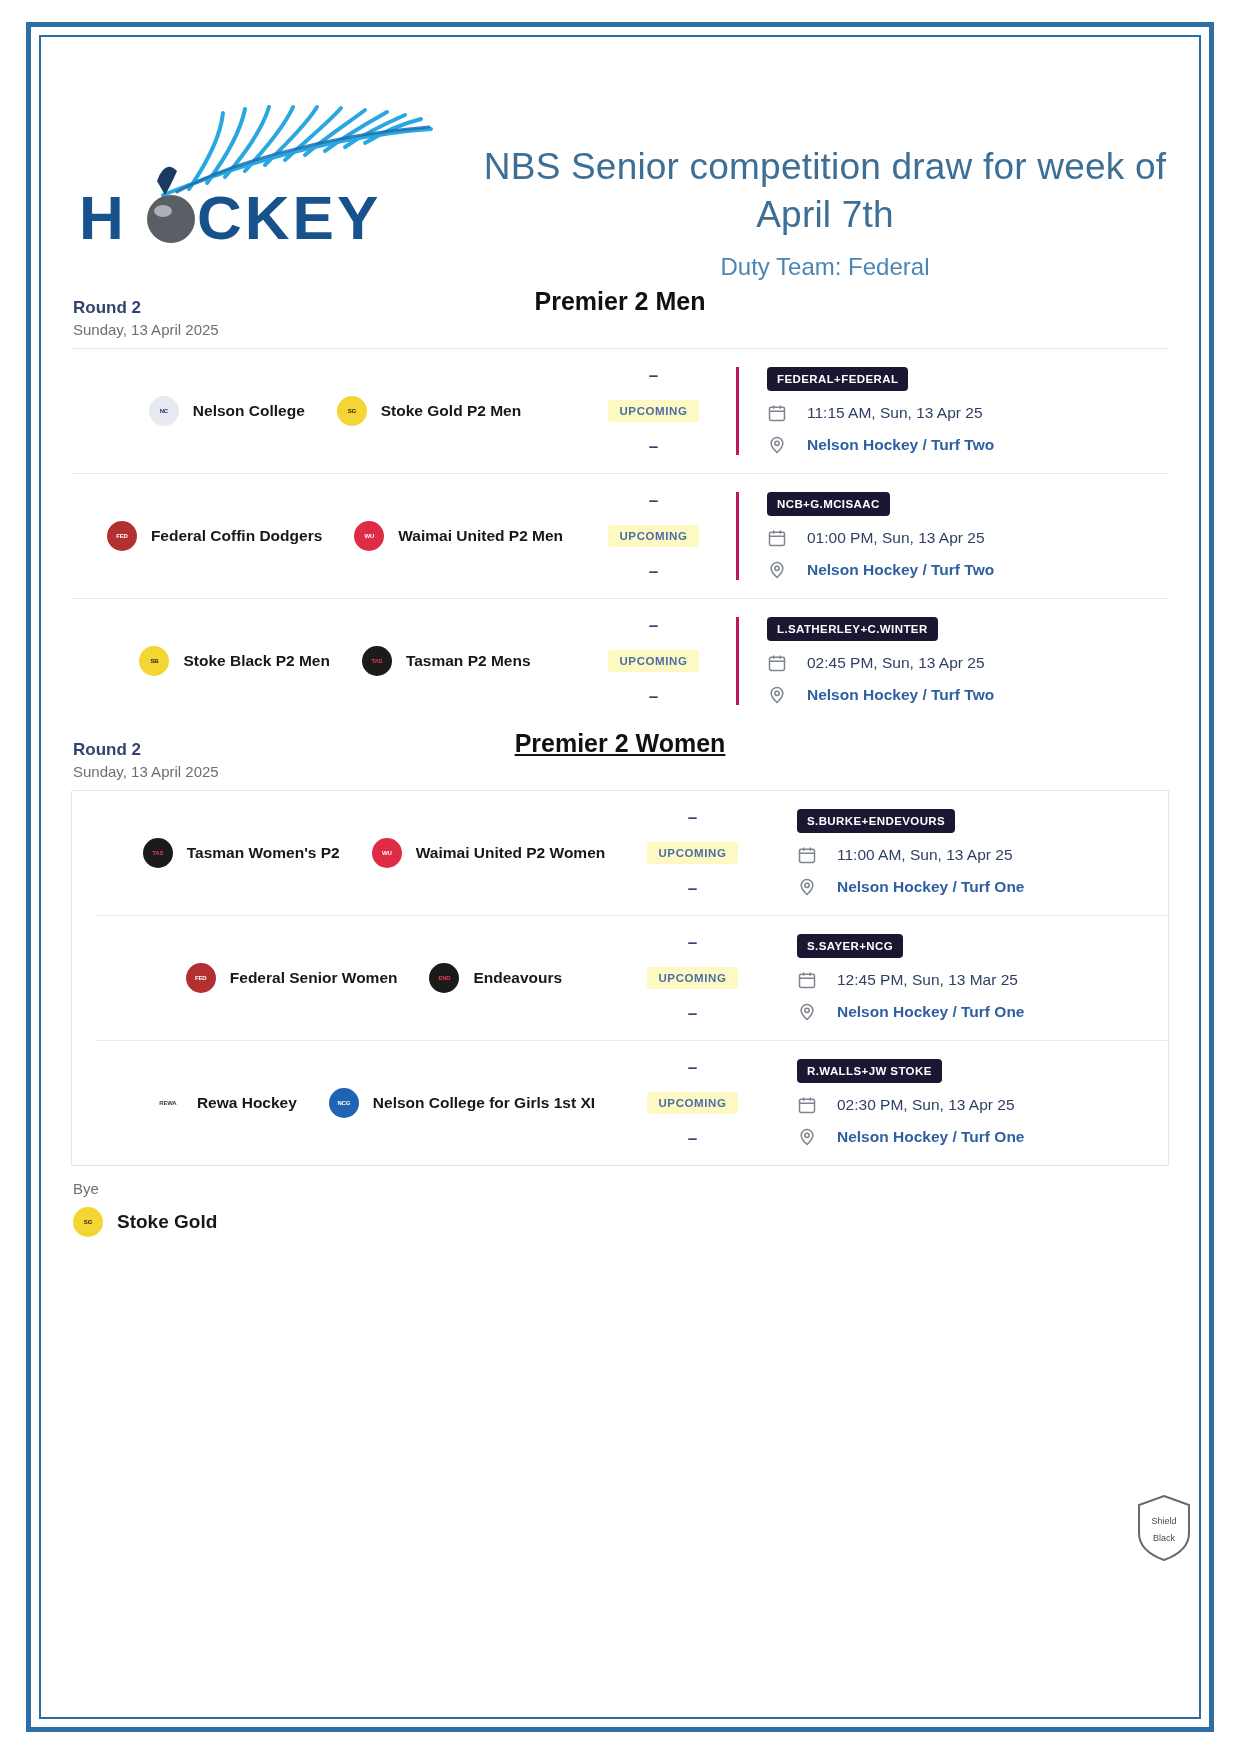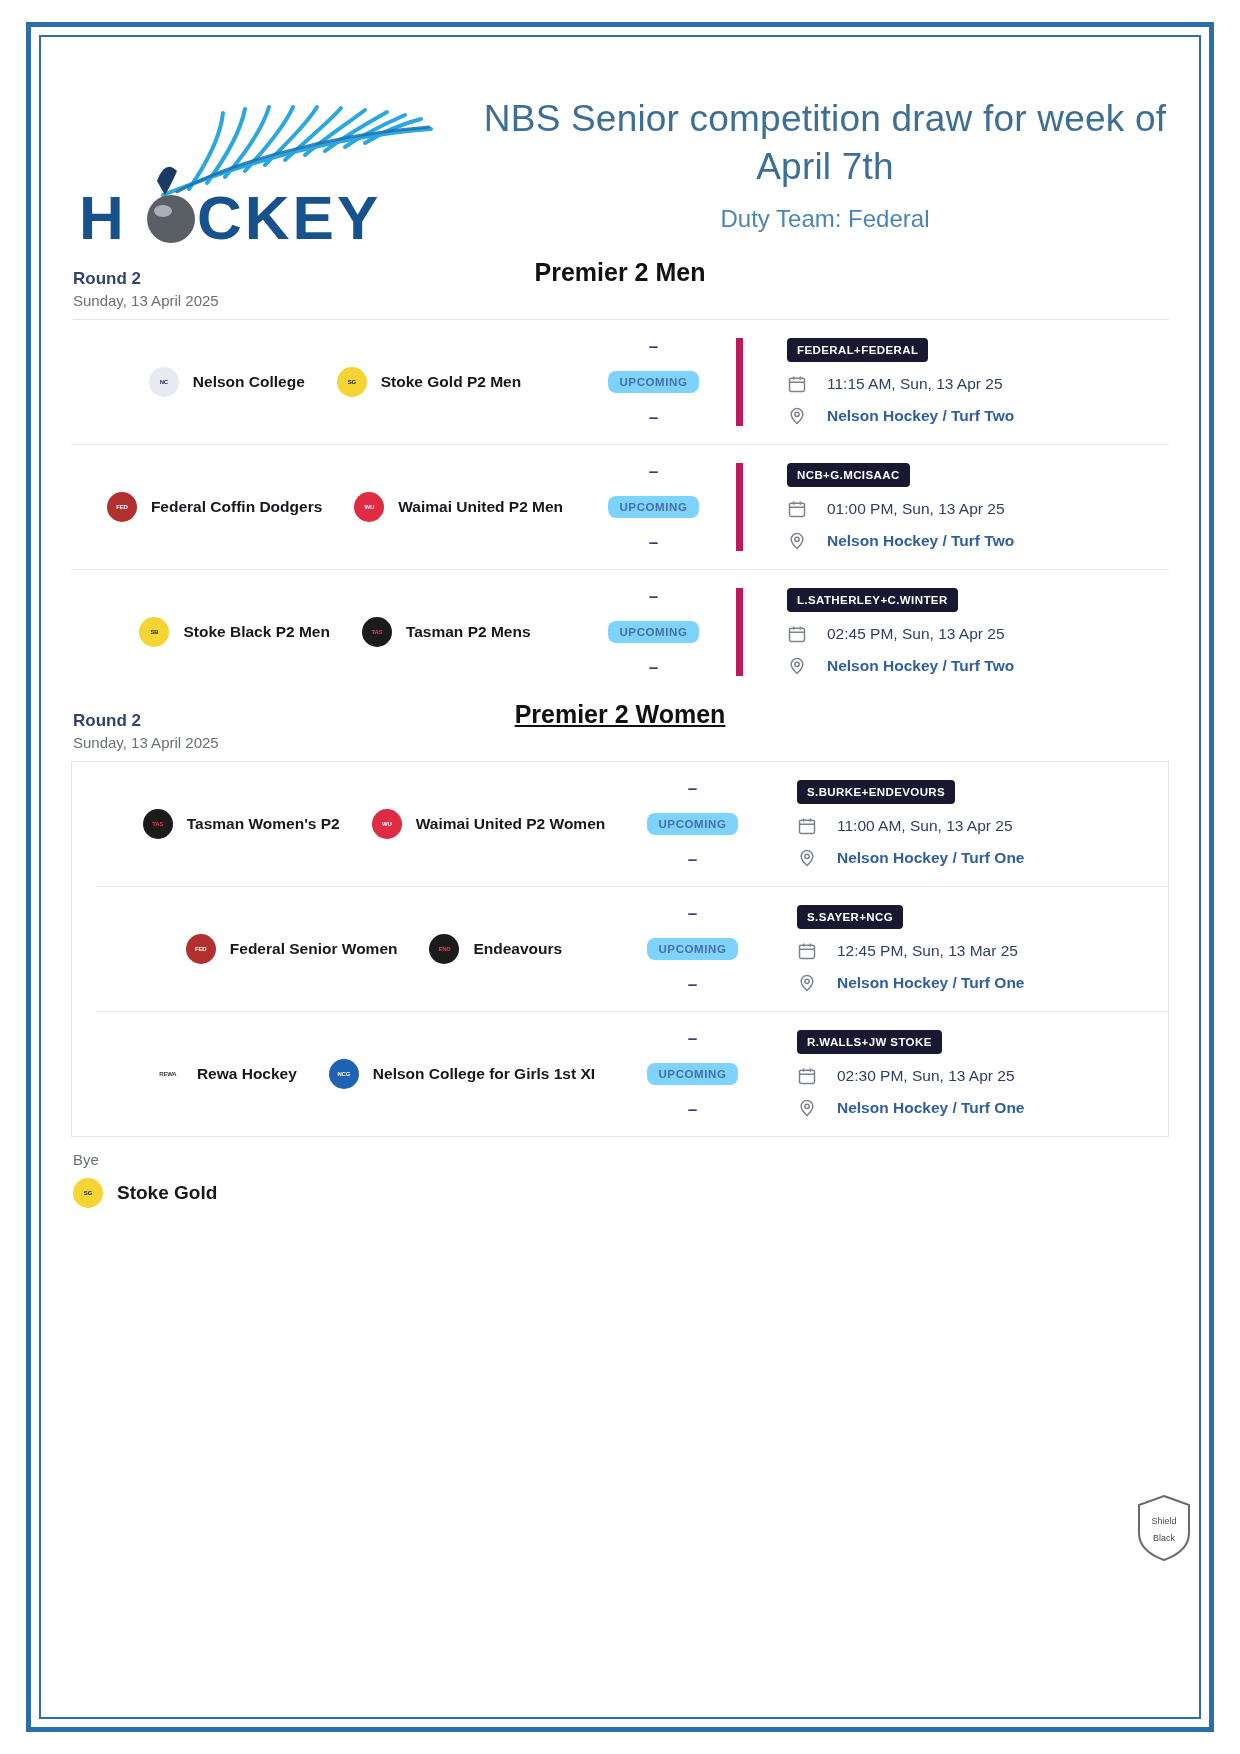--- a/index.html
+++ b/index.html
@@ -45,20 +45,21 @@
     flex:1;
     padding-top:40px;
     text-align:center;
   }
   .main-title {
     font-size:37px;
     color:#3d6f96;
     line-height:1.3;
     font-weight:400;
     letter-spacing:0.2px;
+    margin-top:48px;
   }
   .duty-team {
     margin-top:14px;
     font-size:24px;
     color:#4a86b5;
     font-weight:400;
   }
 
   
   .section-title {
@@ -135,33 +136,33 @@
     justify-content:center;
     gap:16px;
   }
   .score {
     font-size:17px;
     font-weight:bold;
     color:#31436e;
     line-height:1;
   }
   .status-pill {
-    background:#7dd3fc;
+    background:#fef9c3;
     color:#4a6fa5;
     font-size:11.5px;
     font-weight:bold;
     letter-spacing:0.6px;
     padding:5px 11px;
-    border-radius:8px;
+    border-radius:3px;
   }
 
   .info-col {
     flex:1;
-    border-left:7px solid #be185d;
-    padding-left:44px;
+    border-left:3px solid #be185d;
+    padding-left:28px;
     display:flex;
     flex-direction:column;
     justify-content:center;
     gap:12px;
   }
   .fixtures.boxed .info-col { border-left:none; padding-left:22px; }
   .officials {
     display:inline-block;
     background:#1a1733;
     color:#ffffff;

